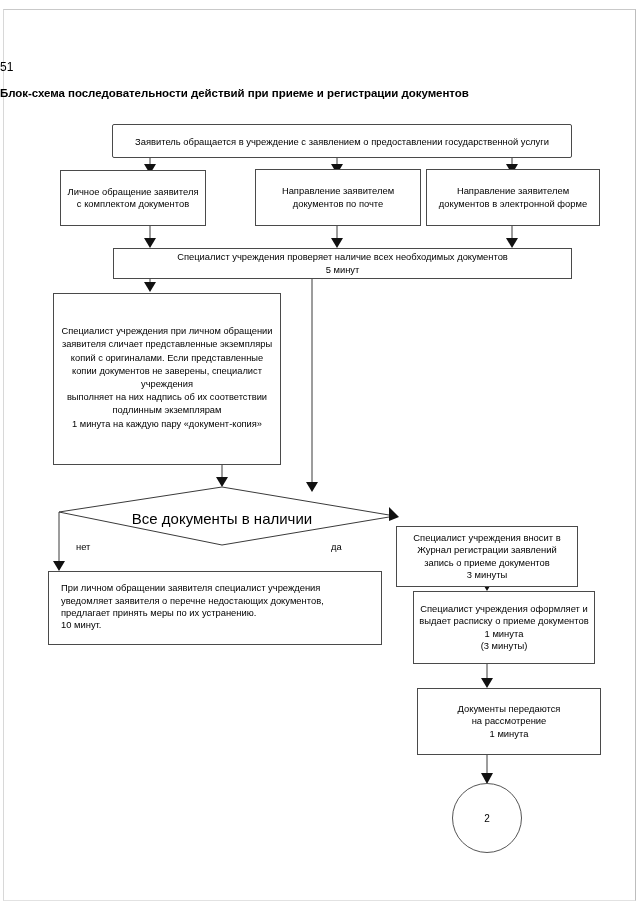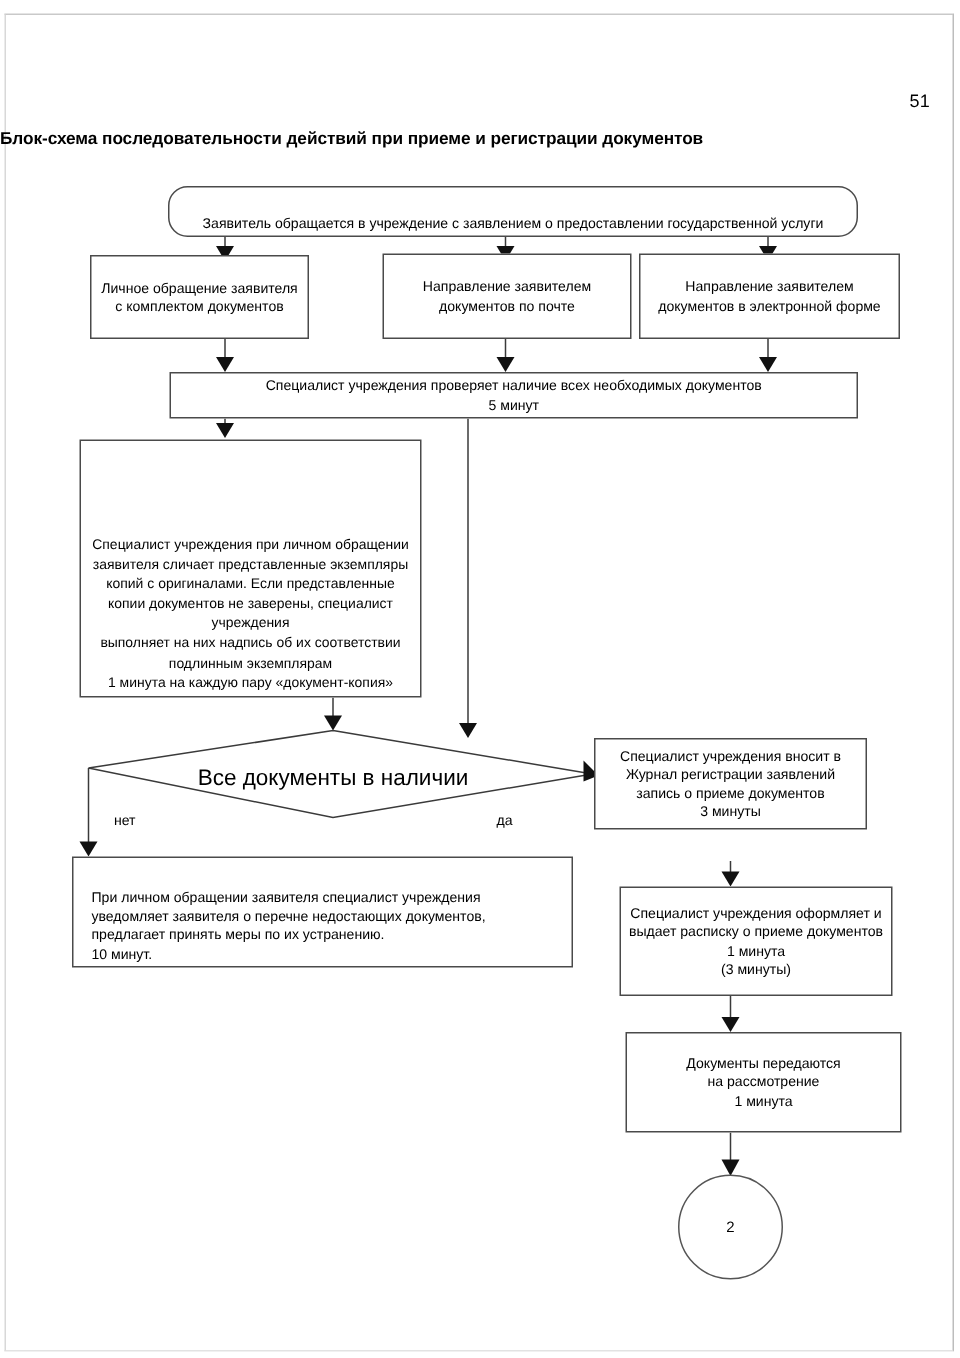--- a/index.html
+++ b/index.html
@@ -31,24 +31,23 @@
     border-right: 1px solid #bdbdbd;
     border-bottom: 1px solid #e2e2e2;
     box-sizing: border-box;
     pointer-events: none;
   }
   #page-number {
     position: absolute;
     left: 0;
     top: 60px;
     width: 592px;
-    text-align: right;
+    text-align: left;
     font-size: 12px;
     letter-spacing: .2px;
-    padding-left: 28px;
   }
   #doc-title {
     position: absolute;
     left: 0;
     top: 87px;
     width: 640px;
     font-size: 11.5px;
     font-weight: bold;
     letter-spacing: -0.05px;
   }
@@ -60,26 +59,26 @@
     display: flex;
     align-items: center;
     justify-content: center;
     text-align: center;
     font-size: 9.4px;
     line-height: 1.32;
     padding: 2px 5px;
     color: #000;
   }
   .node.rounded {
-    border-radius: 13px;
-    align-items: flex-end;
+    border-radius: 2px;
+    align-items: center;
     padding-top: 5px;
   }
   .node.align-top {
-    align-items: flex-end;
+    align-items: center;
     padding-top: 0;
   }
   .node-text { display: block; width: 100%; white-space: pre-line; }
 
   .diamond-label {
     position: absolute;
     font-size: 15px;
     text-align: center;
     color: #000;
   }
@@ -200,21 +199,21 @@
 
   <div class="branch-label" style="left:76px; top:541px;">нет</div>
 
   <div class="branch-label" style="left:331px; top:541px;">да</div>
 
   <div class="node align-top" style="left:48px; top:571px; width:334px; height:74px; padding-left:12px; padding-right:9px; text-align:left;">
     <span class="node-text">При личном обращении заявителя специалист учреждения уведомляет заявителя о перечне недостающих документов, предлагает принять меры по их устранению.
 10 минут.</span>
   </div>
 
-  <div class="node" style="left:396px; top:492px; width:182px; height:61px;">
+  <div class="node" style="left:396px; top:526px; width:182px; height:61px;">
     <span class="node-text">Специалист учреждения вносит в Журнал регистрации заявлений запись о приеме документов
 3 минуты</span>
   </div>
 
   <div class="node" style="left:396px; top:591px; width:182px; height:73px;margin-left:17px;">
     <span class="node-text">Специалист учреждения оформляет и выдает расписку о приеме документов
 1 минута
 (3 минуты)</span>
   </div>
 

